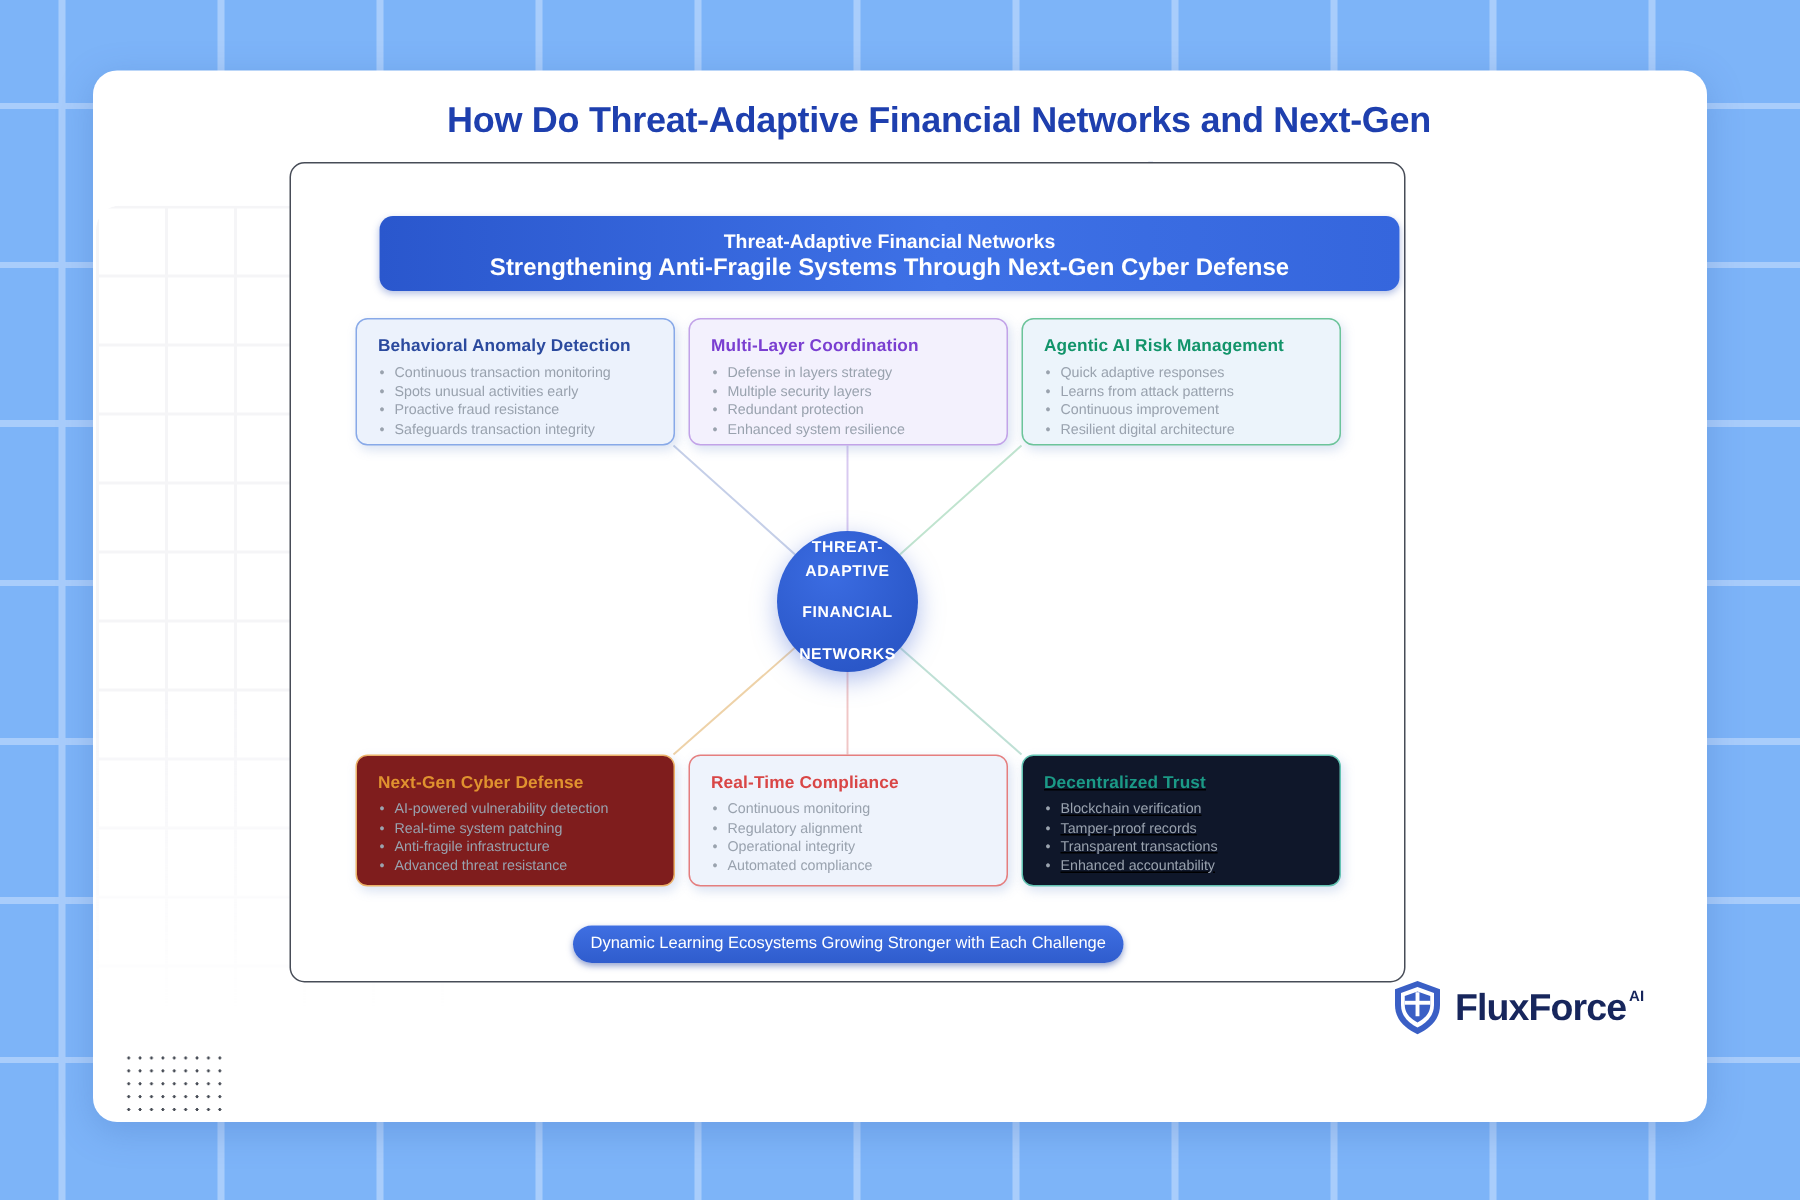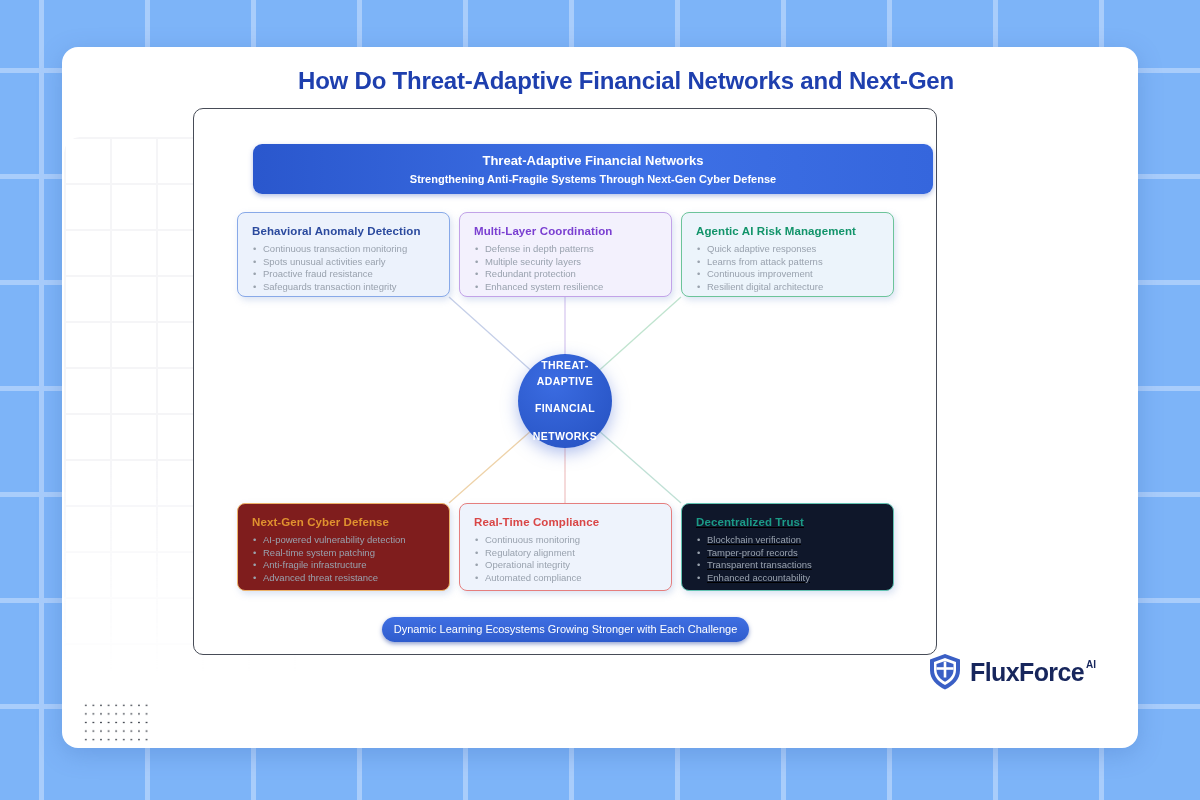--- a/index.html
+++ b/index.html
@@ -44,21 +44,21 @@
   }
   .connectors{position:absolute;left:0;top:0;width:742px;height:545px;}
   .connectors line{stroke-width:1.3px;}
   .banner{
     position:absolute;left:31px;top:35px;width:680px;height:50px;
     border-radius:9px;background:linear-gradient(90deg,#2a57cd,#3e71e6 55%,#3566dd);
     box-shadow:0 2px 5px rgba(45,80,180,.35);
     color:#ffffff;text-align:center;padding-top:7px;box-sizing:border-box;margin-left:28px;
   }
   .banner-line1{font-size:13px;line-height:19px;font-weight:bold;}
-  .banner-line2{font-size:11px;line-height:18px;font-weight:bold;}
+  .banner-line2{font-size:16px;line-height:18px;font-weight:bold;}
   .node-card{
     position:absolute;width:213px;border-radius:8px;border:1px solid;
     box-sizing:border-box;padding:11px 20px 8px 14px;
     box-shadow:2px 3px 7px rgba(120,150,210,.28);
   }
   .row1{top:103px;height:85px;}
   .row2{top:394px;height:88px;}
   .pos1{left:43px;} .pos2{left:265px;} .pos3{left:487px;}
   .card-title{font-size:11.5px;line-height:14px;font-weight:bold;margin-bottom:5px;letter-spacing:0.1px;}
   .card-list{margin:0;padding:0;list-style:none;}
@@ -135,21 +135,21 @@
       <li>Continuous transaction monitoring</li>
       <li>Spots unusual activities early</li>
       <li>Proactive fraud resistance</li>
       <li>Safeguards transaction integrity</li>
     </ul>
   </div>
 
   <div class="node-card row1 pos2 c2">
     <div class="card-title">Multi-Layer Coordination</div>
     <ul class="card-list">
-      <li>Defense in depth patterns</li>
+      <li>Defense in layers strategy</li>
       <li>Multiple security layers</li>
       <li>Redundant protection</li>
       <li>Enhanced system resilience</li>
     </ul>
   </div>
 
   <div class="node-card row1 pos3 c3">
     <div class="card-title">Agentic AI Risk Management</div>
     <ul class="card-list">
       <li>Quick adaptive responses</li>

